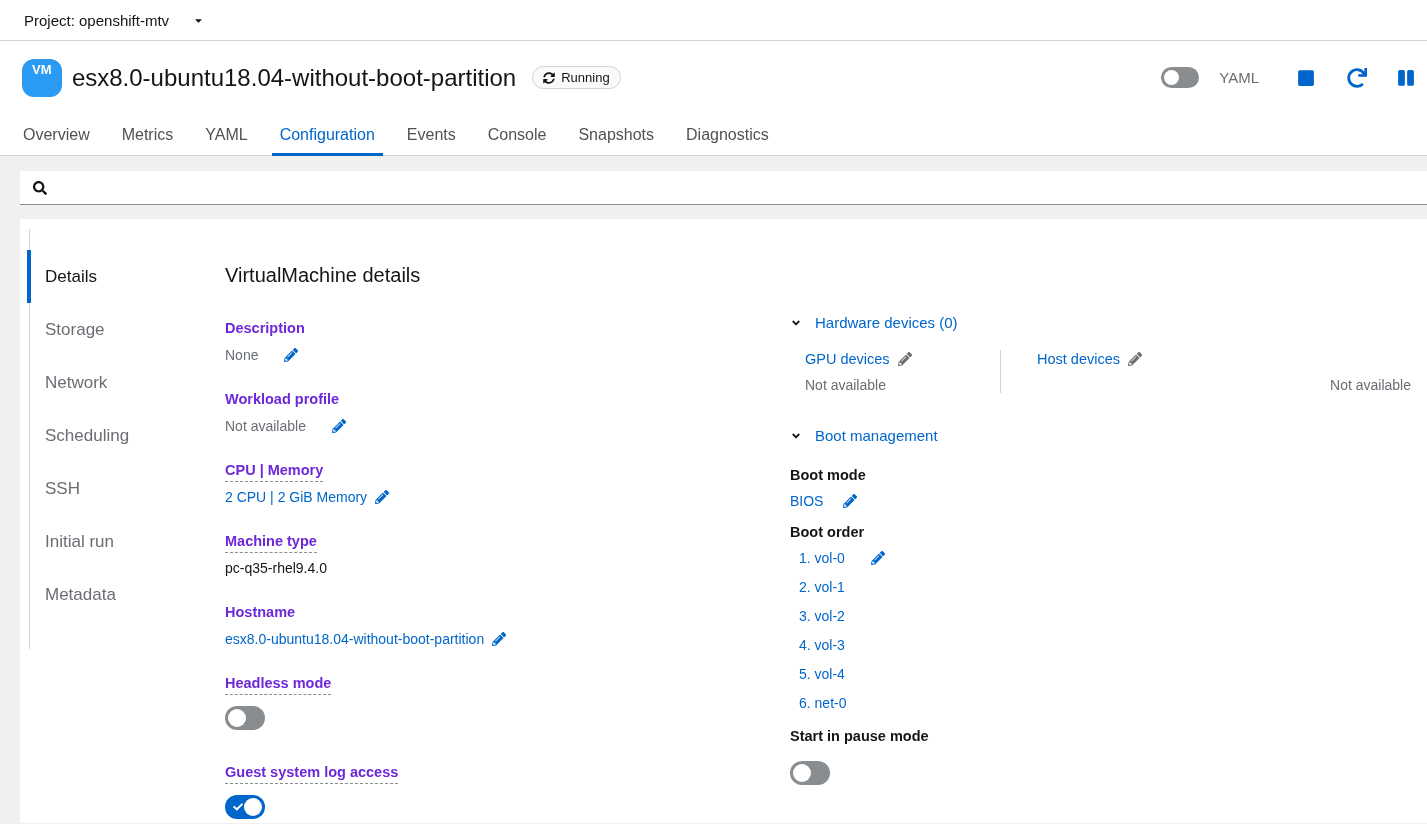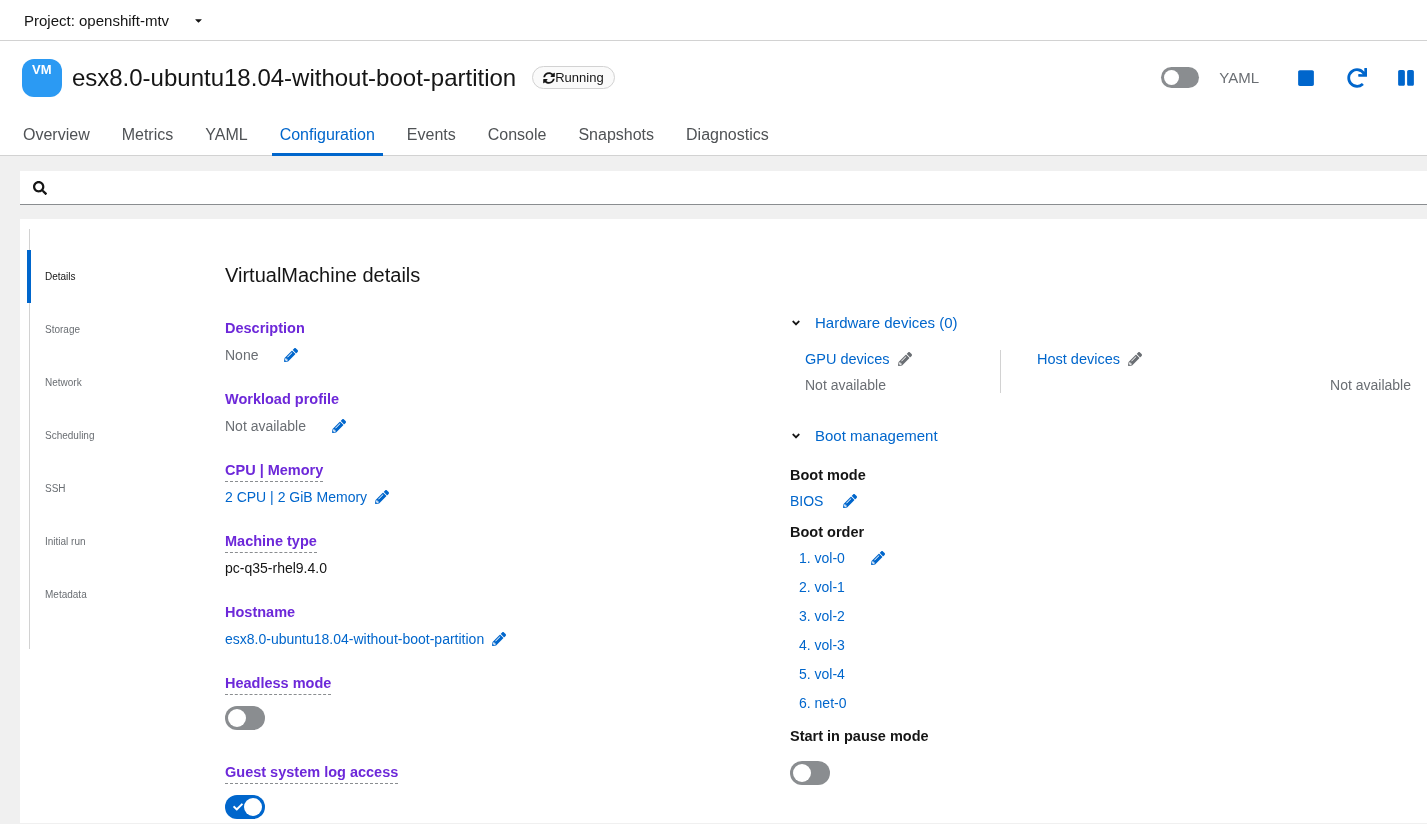--- a/index.html
+++ b/index.html
@@ -10,21 +10,21 @@
   
   .project-bar { height:41px; border-bottom:1px solid #d2d2d2; display:flex; align-items:center; padding:0 24px; }
   .project-toggle { display:flex; align-items:center; gap:24px; font-size:15px; color:#151515; cursor:pointer; }
   .caret-icon svg { width:11px; height:11px; fill:#151515; display:block; }
 
   
   .header { height:73px; display:flex; align-items:center; padding:0 10px 0 22px; }
   .vm-badge { background:#2b9af3; color:#fff; font-size:13px; font-weight:700; letter-spacing:.2px;
     padding:3px 10px 20px; border-radius:12px; line-height:15px; }
   .title { font-size:24px; font-weight:500; margin-left:10px; white-space:nowrap; }
-  .status-badge { margin-left:16px; display:inline-flex; align-items:center; 
+  .status-badge { margin-left:16px; display:inline-flex; align-items:center; gap:6px;
     border:1px solid #d2d2d2; background:#fafafa; border-radius:12px; padding:3px 10px; font-size:13px; color:#151515; cursor:pointer; }
   .status-badge svg { width:12px; height:12px; fill:#151515; display:block; }
   .header-right { margin-left:auto; display:flex; align-items:center; }
   .yaml-label { margin-left:20px; font-size:15px; color:#6a6e73; }
   .icon-btn svg { display:block; }
   .icon-btn.stop { margin-left:38px; } .icon-btn.restart { margin-left:32px; } .icon-btn.pause { margin-left:30px; margin-right:2px; }
   .icon-btn.stop svg, .icon-btn.pause svg { width:18px; height:18px; fill:#0066cc; }
   .icon-btn.restart svg { width:20px; height:20px; fill:#0066cc; }
 
   
@@ -47,21 +47,21 @@
   .search-row { height:34px; background:#fff; border-bottom:1px solid #8a8d90; display:flex; align-items:center; padding-left:13px; margin-bottom:14px; }
   .search-row svg { width:14px; height:14px; fill:#151515; flex:none; }
   .search-row input { border:none; outline:none; flex:1; height:100%; font-size:14px; padding:0 10px; color:#151515; background:transparent; }
 
   
   .card { background:#fff; height:604px; display:flex; overflow:hidden; }
 
   
   .vtabs { width:205px; flex:none; position:relative; padding-top:31px; }
   .vtabs::before { content:""; position:absolute; left:9px; top:10px; height:420px; width:1px; background:#d2d2d2; }
-  .vtab { position:relative; padding:17px 16px 17px 25px; font-size:10px; line-height:19px; color:#6a6e73; cursor:pointer; }
+  .vtab { position:relative; padding:17px 16px 17px 25px; font-size:17px; line-height:19px; color:#6a6e73; cursor:pointer; }
   .vtab.active { color:#151515; }
   .vtab.active::before { content:""; position:absolute; left:7px; top:0; height:100%; width:4px; background:#0066cc; }
 
   
   .main { flex:1; display:grid; grid-template-columns:555px 1fr; padding:44px 16px 0 0; align-items:start; }
   .col-left h2 { font-size:20px; line-height:24px; font-weight:500; margin-bottom:32px; }
   .field { margin-bottom:26px; }
   .field.toggle-field { margin-bottom:30px; }
   .field-label { font-size:14.5px; font-weight:700; line-height:18px; margin-bottom:9px; color:#6d28d9; }
   .field-label .dashed { border-bottom:1px dashed #8a8d90; padding-bottom:3px; cursor:help; }

